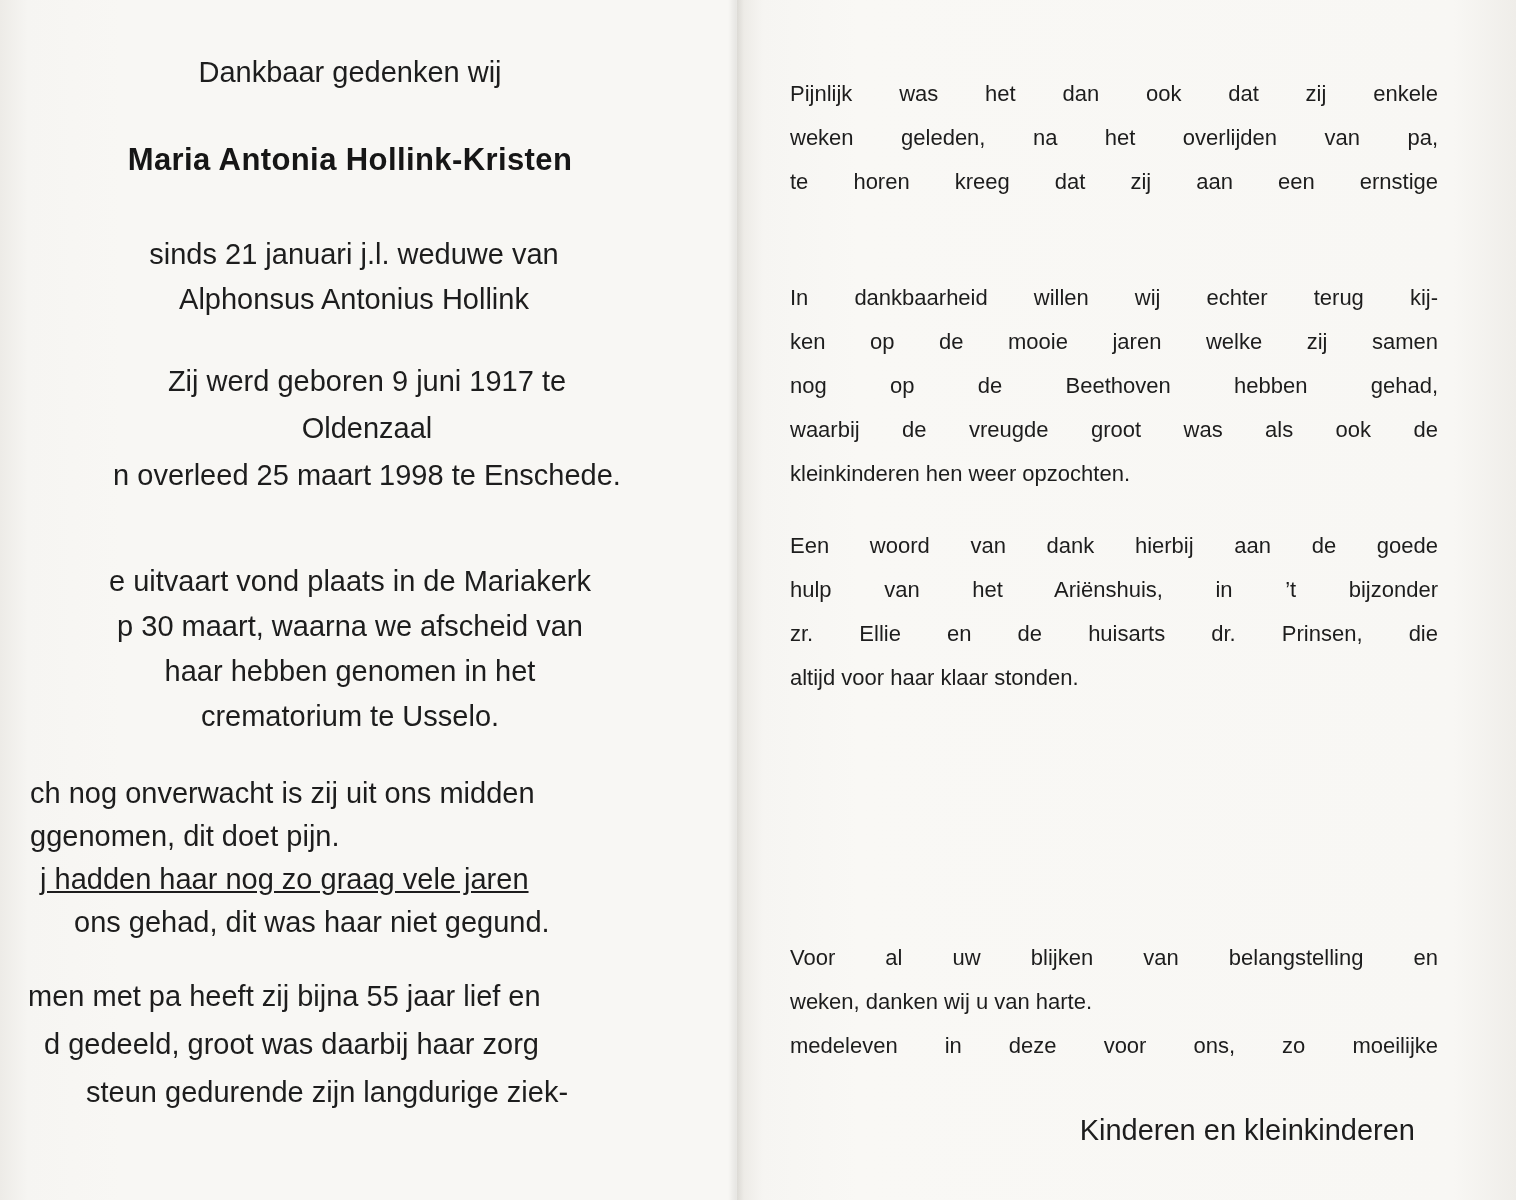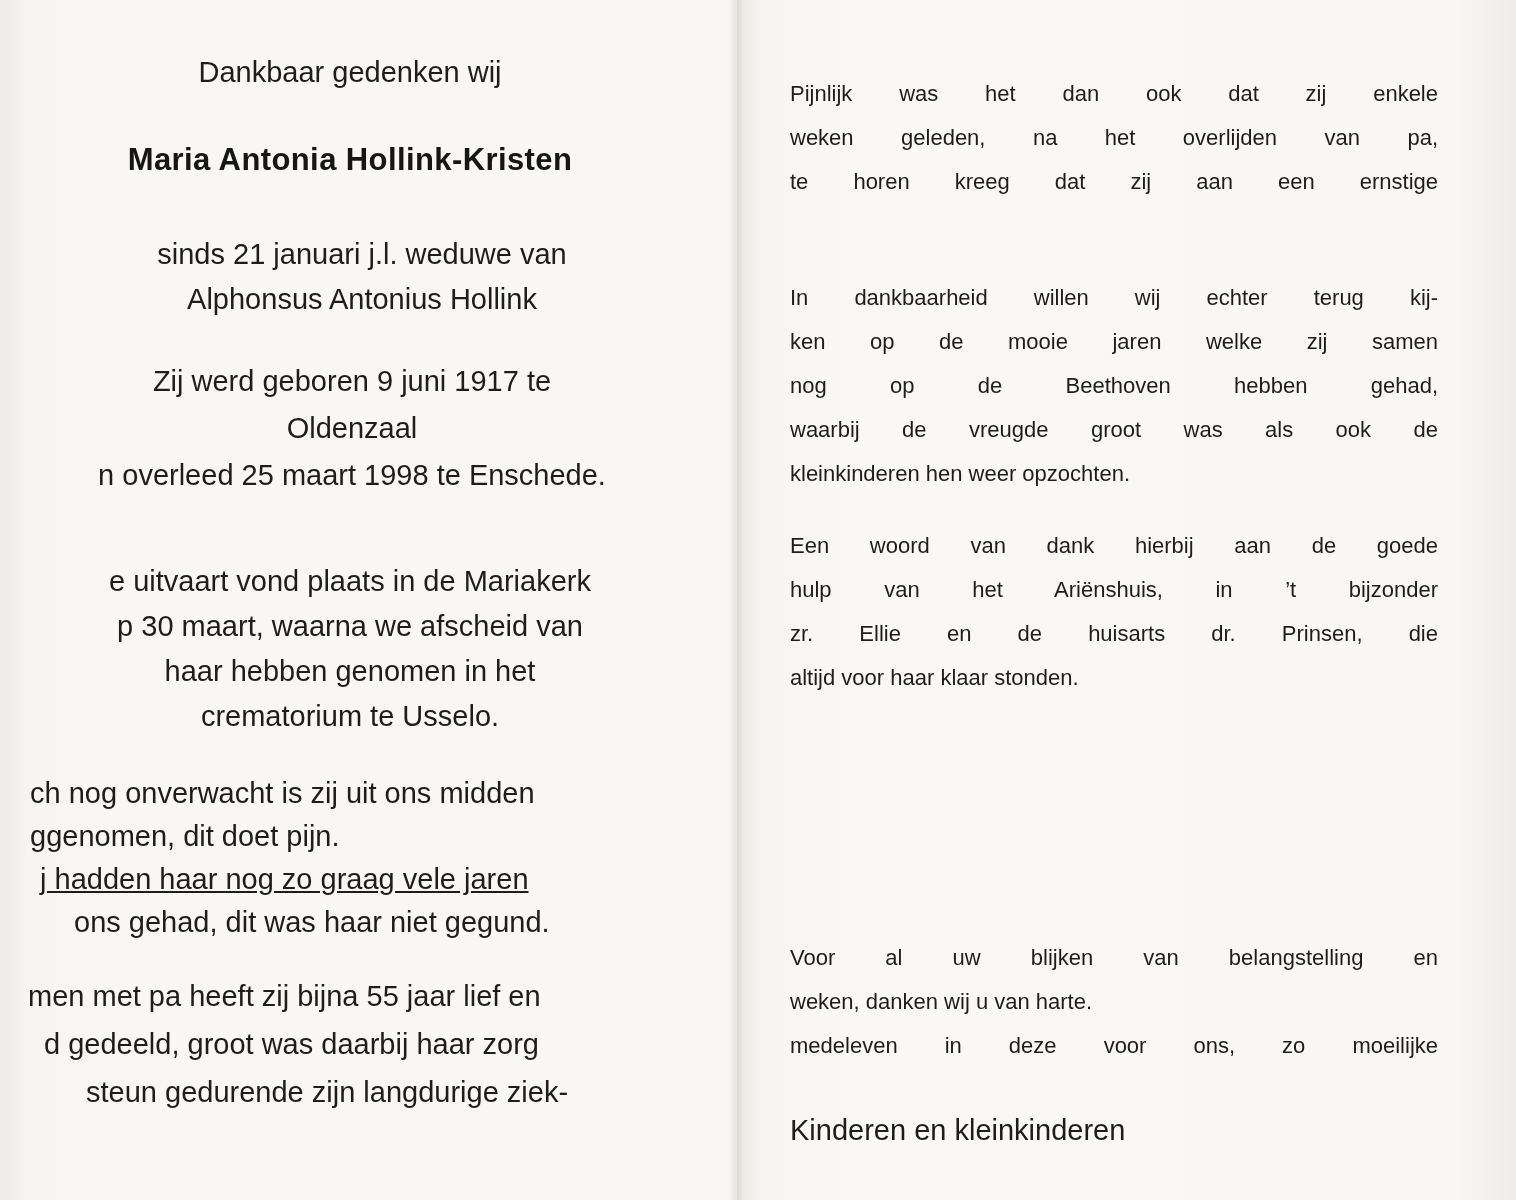--- a/index.html
+++ b/index.html
@@ -40,43 +40,43 @@
   .jp { position: absolute; left: 53px; width: 648px; font-size: 22px; }
   .jp .jln {
     line-height: 44px;
     text-align: justify;
     text-align-last: justify;
     white-space: normal;
   }
   .jp .jln.last { text-align-last: left; }
   .signature-line {
     position: absolute; left: 53px; width: 625px;
-    font-size: 29px; text-align: left; line-height: 44px;
+    font-size: 29px; text-align: right; line-height: 44px;
   }
   .left-ragged { text-align: left; }
   .indent-sm { margin-left: 10px; text-decoration: underline; }
   .indent-md { margin-left: 28px; }
   .indent-lg { margin-left: 44px; }
   .indent-xl { margin-left: 58px; }
 </style>
 </head>
 <body>
 
 <div class="page" id="left-page">
 
   <div class="blk center body-text" style="top:56px; left:0; width:700px;">Dankbaar gedenken wij</div>
 
   <div class="blk center name-title" style="top:142px; left:0; width:700px;">Maria Antonia Hollink-Kristen</div>
 
-  <div class="blk center body-text" style="top:232px; left:12px; width:700px;">
+  <div class="blk center body-text" style="top:232px; left:4px; width:700px;">
     <div class="ln">sinds 21 januari j.l. weduwe van</div>
     <div class="ln">Alphonsus Antonius Hollink</div>
   </div>
 
-  <div class="blk center body-text" style="top:358px; left:2px; width:700px;">
+  <div class="blk center body-text" style="top:358px; left:17px; width:700px;">
     <div class="ln" style="line-height:47px;">Zij werd geboren 9 juni 1917 te</div>
     <div class="ln" style="line-height:47px;">Oldenzaal</div>
     <div class="ln" style="line-height:47px;">n overleed 25 maart 1998 te Enschede.</div>
   </div>
 
   <div class="blk center body-text" style="top:524px; left:0; width:700px;margin-top:35px;">
     <div class="ln">e uitvaart vond plaats in de Mariakerk</div>
     <div class="ln">p 30 maart, waarna we afscheid van</div>
     <div class="ln">haar hebben genomen in het</div>
     <div class="ln">crematorium te Usselo.</div>

